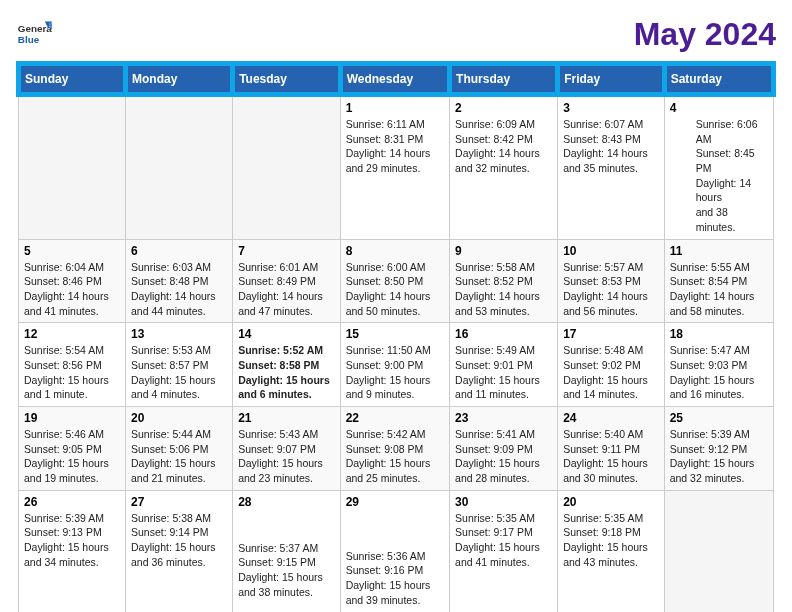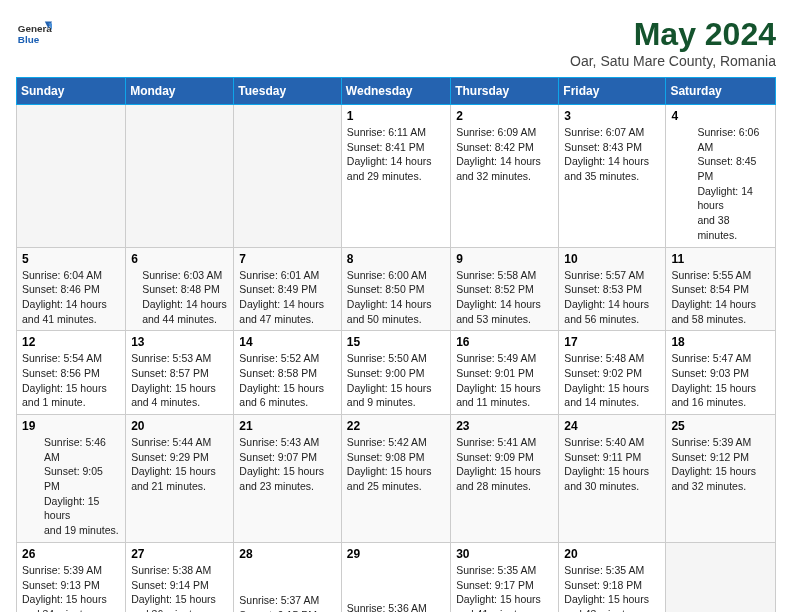--- a/index.html
+++ b/index.html
@@ -24,39 +24,39 @@
     .logo-icon {
       width: 36px;
       height: 36px;
     }
     .title-block {
       text-align: right;
     }
     .month-year {
       font-size: 32px;
       font-weight: bold;
-      color: #14532d;
+      color: #4c1d95;
     }
     .location {
       font-size: 14px;
       color: #444;
     }
     .calendar {
       width: 100%;
       border-collapse: collapse;
       font-size: 11px;
     }
     .calendar th {
       background: #2563b0;
       color: #fff;
       padding: 6px 4px;
       text-align: left;
       font-size: 12px;
       font-weight: bold;
-      border: 1px solid #0ea5e9;
+      border: 5px solid #0ea5e9;
     }
     .calendar td {
       border: 1px solid #ccc;
       vertical-align: top;
       padding: 4px 5px;
       width: 113px;
       min-height: 80px;
       background: #fff;
     }
     .calendar td.empty {
@@ -84,21 +84,20 @@
   <div class="logo">
     <svg class="logo-icon" viewBox="0 0 40 40" xmlns="http://www.w3.org/2000/svg">
       <text x="2" y="18" font-size="11" font-weight="bold" fill="#333" font-family="Arial">General</text>
       <text x="2" y="30" font-size="11" font-weight="bold" fill="#1a5fb4" font-family="Arial">Blue</text>
       <polygon points="32,6 40,6 36,14" fill="#2563b0"></polygon>
       <polygon points="36,8 44,8 40,16" fill="#4a90d9"></polygon>
     </svg>
   </div>
   <div class="title-block">
     <div class="month-year">May 2024</div>
-    <div class="location">Oar, Satu Mare County, Romania</div>
   </div>
 </div>
 
 <table class="calendar">
   <thead>
     <tr>
     <th>Sunday</th>
         <th>Monday</th>
         <th>Tuesday</th>
         <th>Wednesday</th>
@@ -108,21 +107,21 @@
       </tr>
   </thead>
   <tbody id="calendar-body">
   <tr>
         <td class="empty"></td>
         <td class="empty"></td>
         <td class="empty"></td>
         <td>
           <span class="day-num">1</span>
           <div class="day-info" style="white-space: pre-line;">Sunrise: 6:11 AM
-Sunset: 8:41 PM
+Sunset: 8:31 PM
 Daylight: 14 hours
 and 29 minutes.</div>
         </td>
         <td>
           <span class="day-num">2</span>
           <div class="day-info" style="white-space: pre-line;">Sunrise: 6:09 AM
 Sunset: 8:42 PM
 Daylight: 14 hours
 and 32 minutes.</div>
         </td>
@@ -144,21 +143,21 @@
       <tr>
         <td>
           <span class="day-num">5</span>
           <div class="day-info" style="white-space: pre-line;">Sunrise: 6:04 AM
 Sunset: 8:46 PM
 Daylight: 14 hours
 and 41 minutes.</div>
         </td>
         <td>
           <span class="day-num">6</span>
-          <div class="day-info" style="white-space: pre-line; margin-left: 11px;">Sunrise: 6:03 AM
+          <div class="day-info" style="white-space: pre-line;">Sunrise: 6:03 AM
 Sunset: 8:48 PM
 Daylight: 14 hours
 and 44 minutes.</div>
         </td>
         <td>
           <span class="day-num">7</span>
           <div class="day-info" style="white-space: pre-line;">Sunrise: 6:01 AM
 Sunset: 8:49 PM
 Daylight: 14 hours
 and 47 minutes.</div>
@@ -202,28 +201,28 @@
         </td>
         <td>
           <span class="day-num">13</span>
           <div class="day-info" style="white-space: pre-line;">Sunrise: 5:53 AM
 Sunset: 8:57 PM
 Daylight: 15 hours
 and 4 minutes.</div>
         </td>
         <td>
           <span class="day-num">14</span>
-          <div class="day-info" style="white-space: pre-line;">Sunrise: 5:52 AM
+          <div class="day-info" style="white-space: pre-line; font-weight: bold;">Sunrise: 5:52 AM
 Sunset: 8:58 PM
 Daylight: 15 hours
 and 6 minutes.</div>
         </td>
         <td>
           <span class="day-num">15</span>
-          <div class="day-info" style="white-space: pre-line;">Sunrise: 5:50 AM
+          <div class="day-info" style="white-space: pre-line;">Sunrise: 11:50 AM
 Sunset: 9:00 PM
 Daylight: 15 hours
 and 9 minutes.</div>
         </td>
         <td>
           <span class="day-num">16</span>
           <div class="day-info" style="white-space: pre-line;">Sunrise: 5:49 AM
 Sunset: 9:01 PM
 Daylight: 15 hours
 and 11 minutes.</div>
@@ -239,29 +238,29 @@
           <span class="day-num">18</span>
           <div class="day-info" style="white-space: pre-line;">Sunrise: 5:47 AM
 Sunset: 9:03 PM
 Daylight: 15 hours
 and 16 minutes.</div>
         </td>
       </tr>
       <tr>
         <td>
           <span class="day-num">19</span>
-          <div class="day-info" style="white-space: pre-line; margin-left: 22px;">Sunrise: 5:46 AM
+          <div class="day-info" style="white-space: pre-line;">Sunrise: 5:46 AM
 Sunset: 9:05 PM
 Daylight: 15 hours
 and 19 minutes.</div>
         </td>
         <td>
           <span class="day-num">20</span>
           <div class="day-info" style="white-space: pre-line;">Sunrise: 5:44 AM
-Sunset: 9:29 PM
+Sunset: 5:06 PM
 Daylight: 15 hours
 and 21 minutes.</div>
         </td>
         <td>
           <span class="day-num">21</span>
           <div class="day-info" style="white-space: pre-line;">Sunrise: 5:43 AM
 Sunset: 9:07 PM
 Daylight: 15 hours
 and 23 minutes.</div>
         </td>

